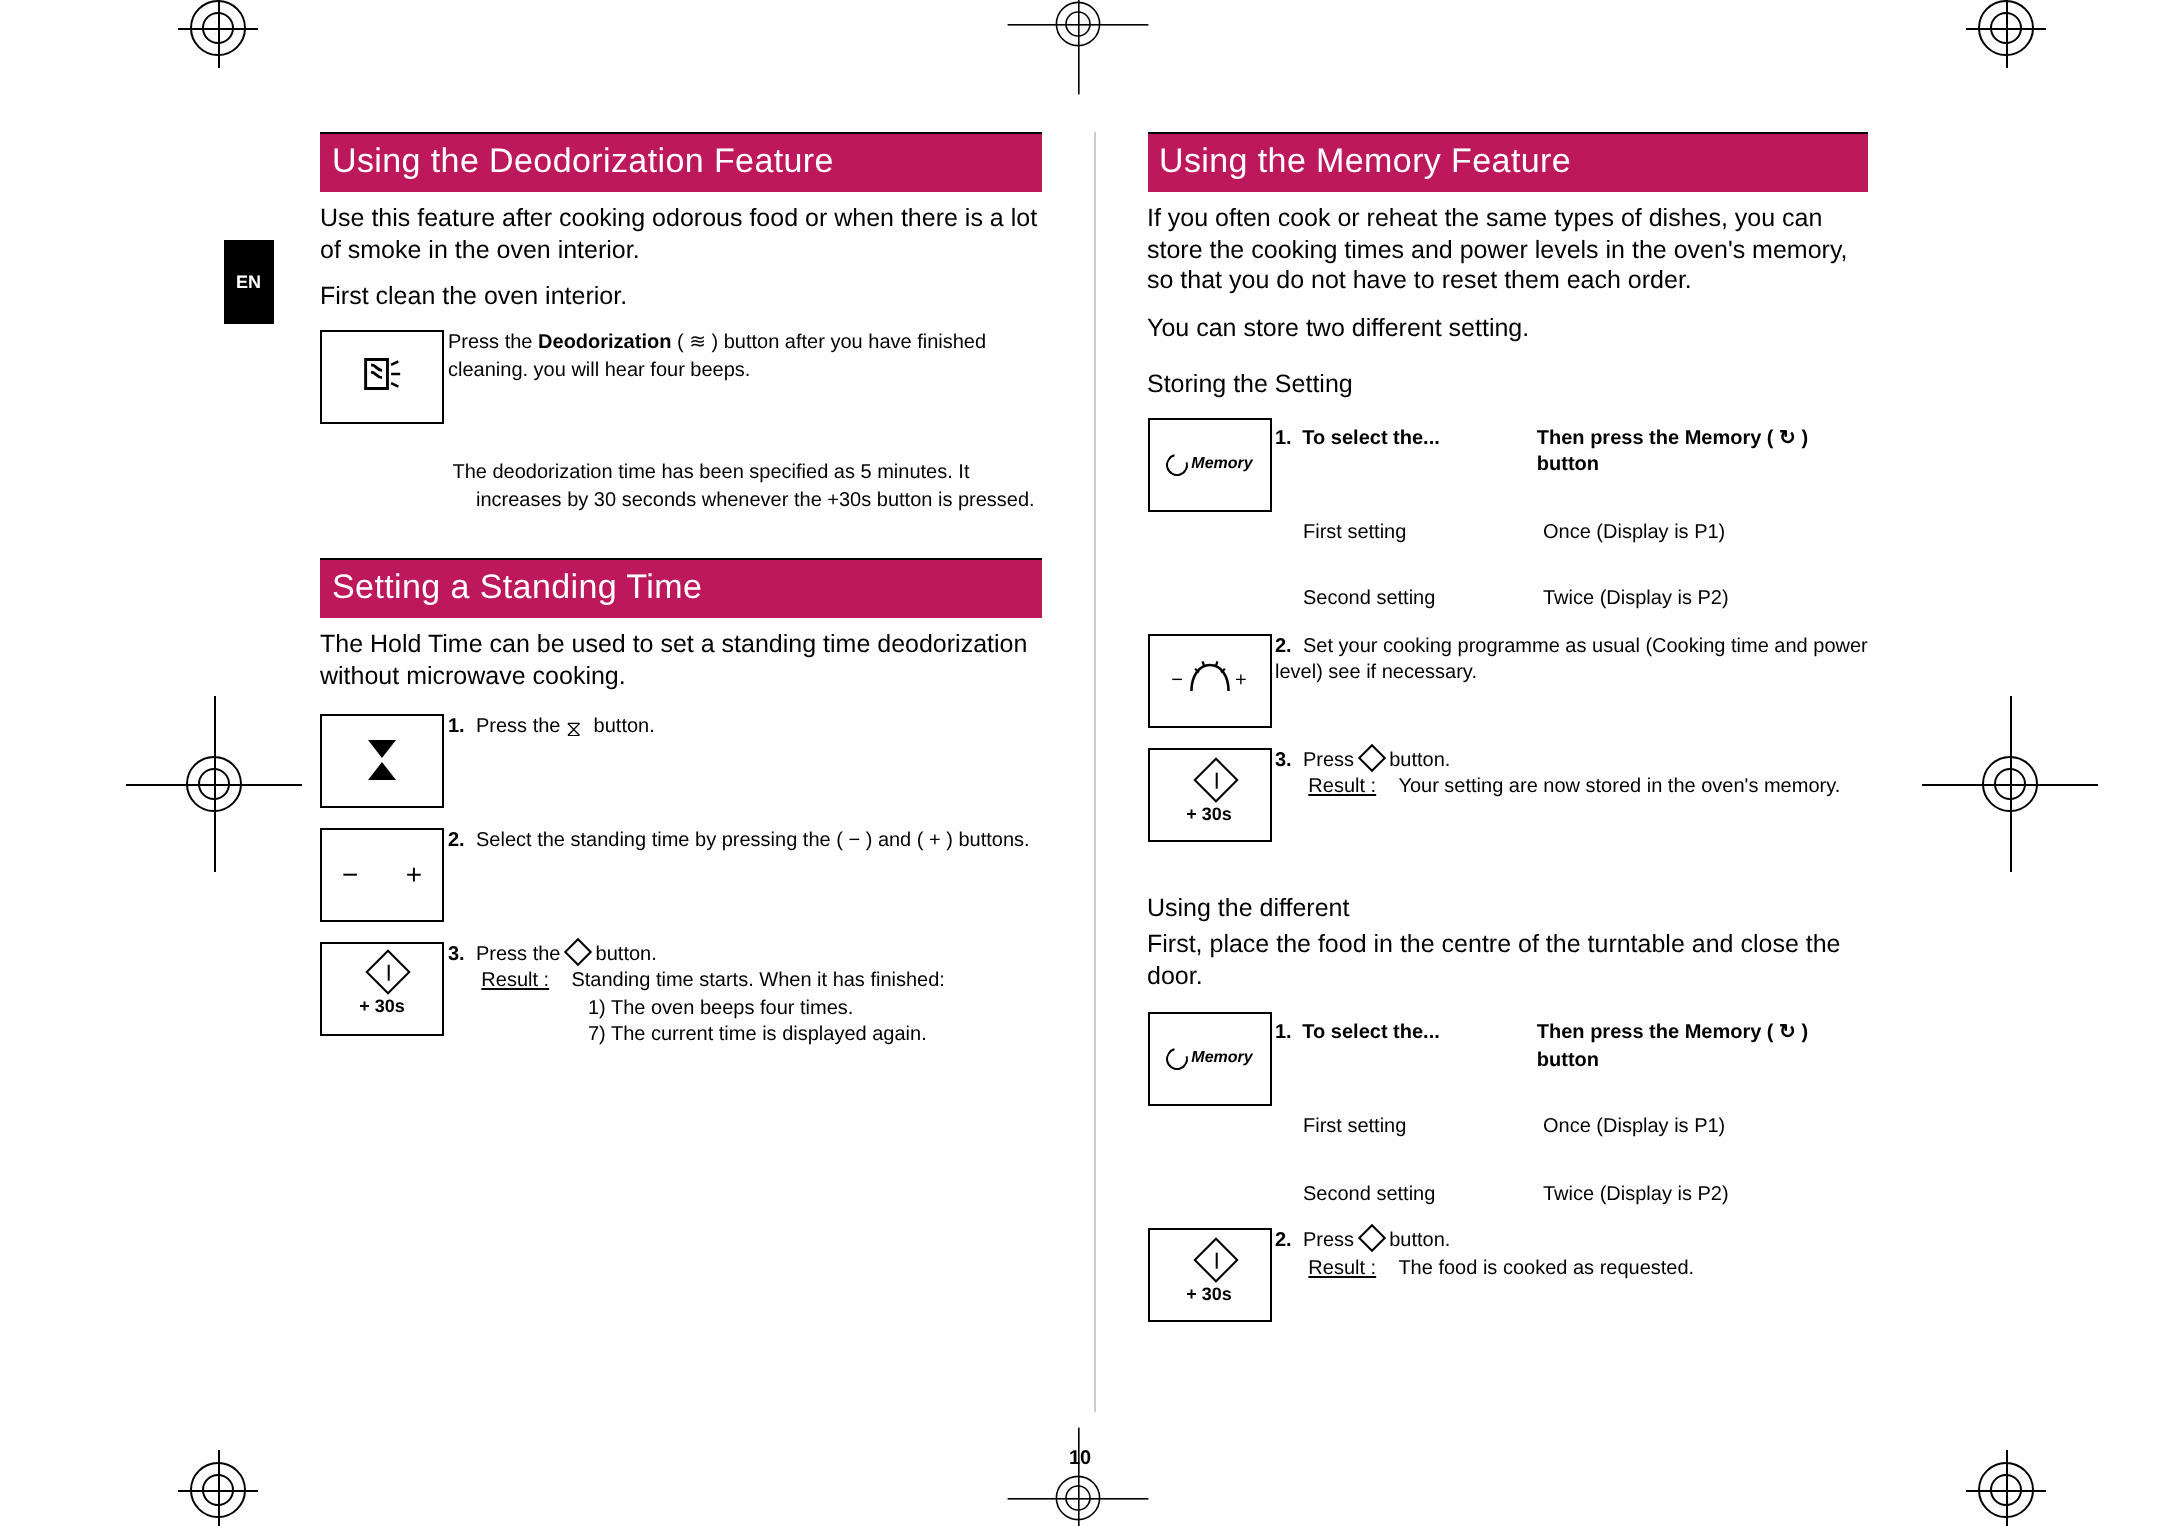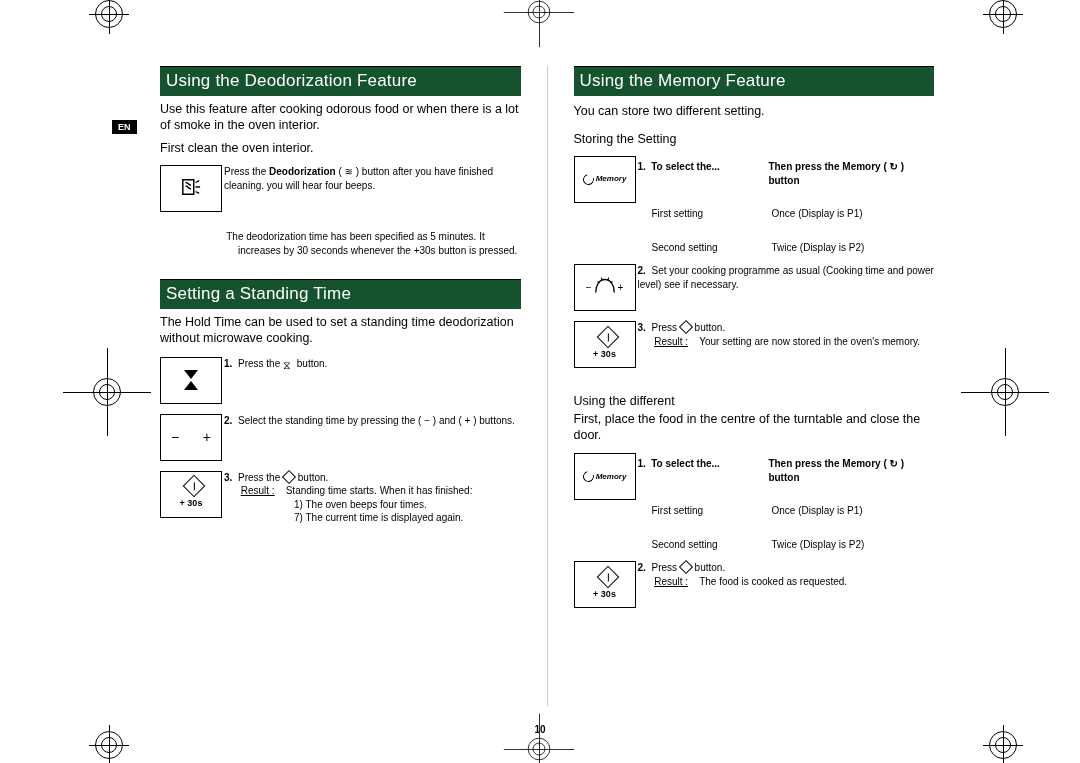--- a/index.html
+++ b/index.html
@@ -18,21 +18,21 @@
     width: 774px;
     height: 640px;
     display: flex;
     gap: 26px;
   }
   .col {
     width: 374px;
     position: relative;
   }
   .sec-title {
-    background: #14532d;
+    background: #be185d;
     color: #fff;
     font-size: 17px;
     font-weight: 400;
     padding: 4px 6px 5px 6px;
     letter-spacing: 0.2px;
   }
   .rule-top { border-top: 1px solid #000; height: 0; margin-bottom: 0; }
   .intro {
     font-size: 12.5px;
     line-height: 1.25;
@@ -99,21 +99,21 @@
   .tbl .hd { font-weight:700; display:flex; }
   .tbl .hd .c1 { width:120px; }
   .tbl .row { display:flex; margin-top:20px;}
   .tbl .row .c1 { width:120px; }
   .small { font-size:10px; line-height:1.35;}
   .en-badge {
     position:absolute;
     left:112px; top:120px;
     background:#000; color:#fff;
     font-size:9px; font-weight:700;
-    padding:2px 6px;
+    padding:16px 6px;
   }
   .pagenum {
     position:absolute;
     left:50%; transform:translateX(-50%);
     bottom:28px;
     font-size:10px; font-weight:700;
   }
   
   .target {
     position:absolute; width:28px; height:28px;
@@ -260,20 +260,21 @@
         </div>
       </div>
     </div>
   </div>
 
   <div class="col-sep"></div>
 
   <div class="col">
     <div class="rule-top"></div>
     <div class="sec-title">Using the Memory Feature</div>
+    <p class="intro">If you often cook or reheat the same types of dishes, you can store the cooking times and power levels in the oven's memory, so that you do not have to reset them each order.</p>
     <p class="sub">You can store two different setting.</p>
 
     <p class="subheading">Storing the Setting</p>
 
     <div class="stepblock">
       <div class="boxcol">
         <div class="iconbox">
             <span class="memory">Memory</span>
           </div>
       </div>

